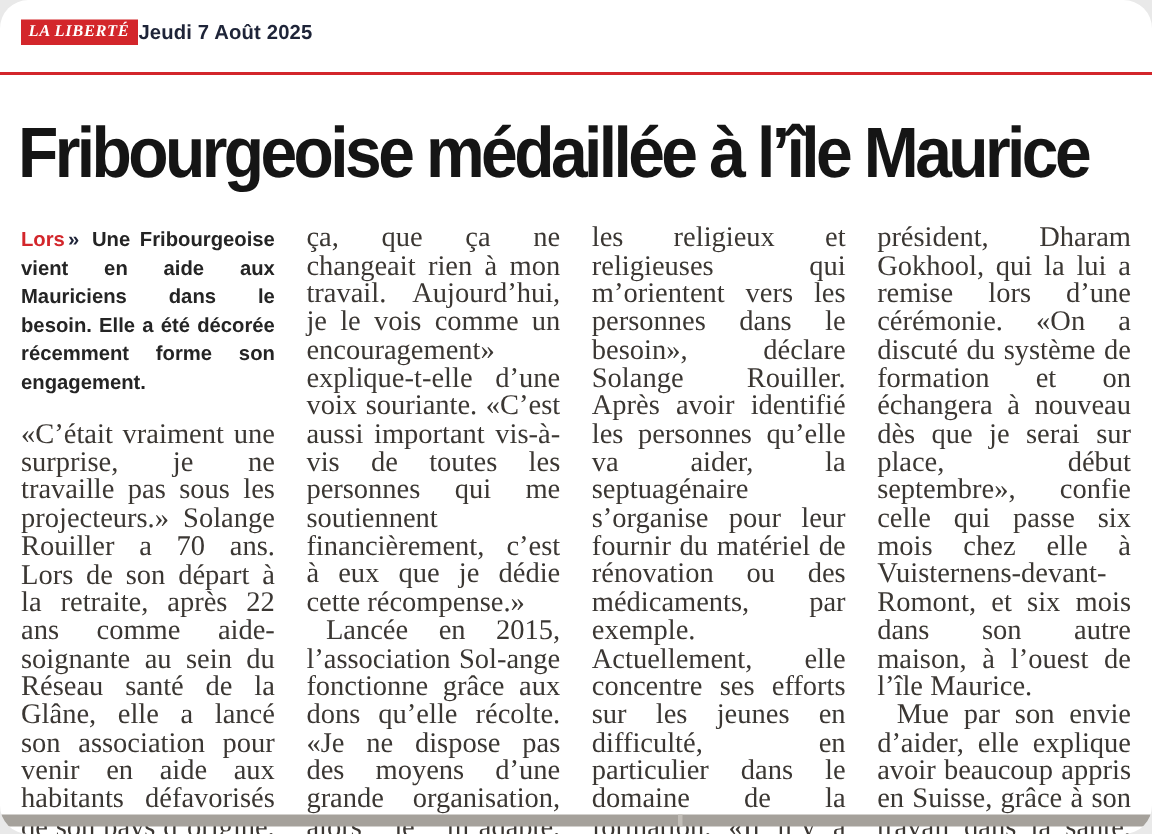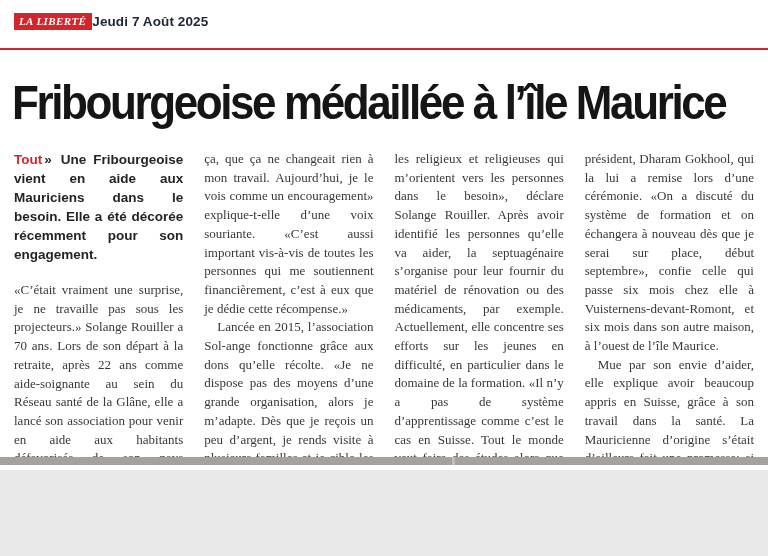--- a/index.html
+++ b/index.html
@@ -1,23 +1,24 @@
 <!DOCTYPE html>
 <html lang="fr"><head>
 <meta charset="utf-8">
 <style>
   * { margin: 0; padding: 0; box-sizing: border-box; }
   html, body { background: #e9e9e9; }
   .page {
     position: relative;
-    width: 768px; height: 470px;
+    width: 768px; height: 556px;
     background: #ffffff;
     font-family: "Liberation Sans", sans-serif;
     overflow: hidden;
     margin: 0 auto;
+    border-radius: 19px;
   }
   
   .masthead {
     position: absolute; top: 13px; left: 14px; right: 14px;
     display: flex; align-items: center;
   }
   .logo-box {
     background: #d3262b;
     color: #ffffff;
     font-family: "Liberation Serif", serif;
@@ -61,21 +62,21 @@
     font-weight: bold;
     line-height: 19px;
     color: #242424;
     text-align: justify;
     margin-bottom: 17px;
   }
   .kicker { color: #d3262b; }
   .arrow { color: #1e2438; padding: 0 2px; }
   .body-p {
     font-family: "Liberation Serif", serif;
-    font-size: 13px;
+    font-size: 19px;
     line-height: 18.7px;
     color: #3b3733;
     text-align: justify;
   }
   .body-p.indent { text-indent: 13px; }
   .end-mark { color: #d3262b; font-weight: bold; font-family: "Liberation Sans", sans-serif; }
   .byline {
     font-size: 11.5px;
     font-weight: bold;
     color: #242424;
@@ -103,21 +104,21 @@
     <span class="logo-box">LA LIBERTÉ</span>
     <span class="issue-date">Jeudi 7 Août 2025</span>
   </div>
 
   <div class="red-rule"></div>
 
   <h1 class="headline">Fribourgeoise médaillée à l’île Maurice</h1>
 
   <div class="cols">
     <section class="col">
-      <p class="lead"><span class="kicker">Tout</span><span class="arrow">»</span> <span>Une Fribourgeoise vient en aide aux Mauriciens dans le besoin. Elle a été décorée récemment pour son engagement.</span></p>
+      <p class="lead"><span class="kicker">Lors</span><span class="arrow">»</span> <span>Une Fribourgeoise vient en aide aux Mauriciens dans le besoin. Elle a été décorée récemment forme son engagement.</span></p>
       <div class="paras">
           <p class="body-p">«C’était vraiment une surprise, je ne travaille pas sous les projecteurs.» Solange Rouiller a 70 ans. Lors de son départ à la retraite, après 22 ans comme aide-soignante au sein du Réseau santé de la Glâne, elle a lancé son association pour venir en aide aux habitants défavorisés de son pays d’origine, l’île Maurice. Le 24 juillet, la République de Maurice lui a décerné une médaille pour son engagement social.</p>
         </div>
     </section>
     <section class="col">
       <div class="paras">
           <p class="body-p">ça, que ça ne changeait rien à mon travail. Aujourd’hui, je le vois comme un encouragement» explique-t-elle d’une voix souriante. «C’est aussi important vis-à-vis de toutes les personnes qui me soutiennent financièrement, c’est à eux que je dédie cette récompense.»</p>
           <p class="body-p indent">Lancée en 2015, l’association Sol-ange fonctionne grâce aux dons qu’elle récolte. «Je ne dispose pas des moyens d’une grande organisation, alors je m’adapte. Dès que je reçois un peu d’argent, je rends visite à plusieurs familles et je cible les personnes qui ont vraiment besoin d’aide», explique-t-elle.</p>
         </div>
     </section>

